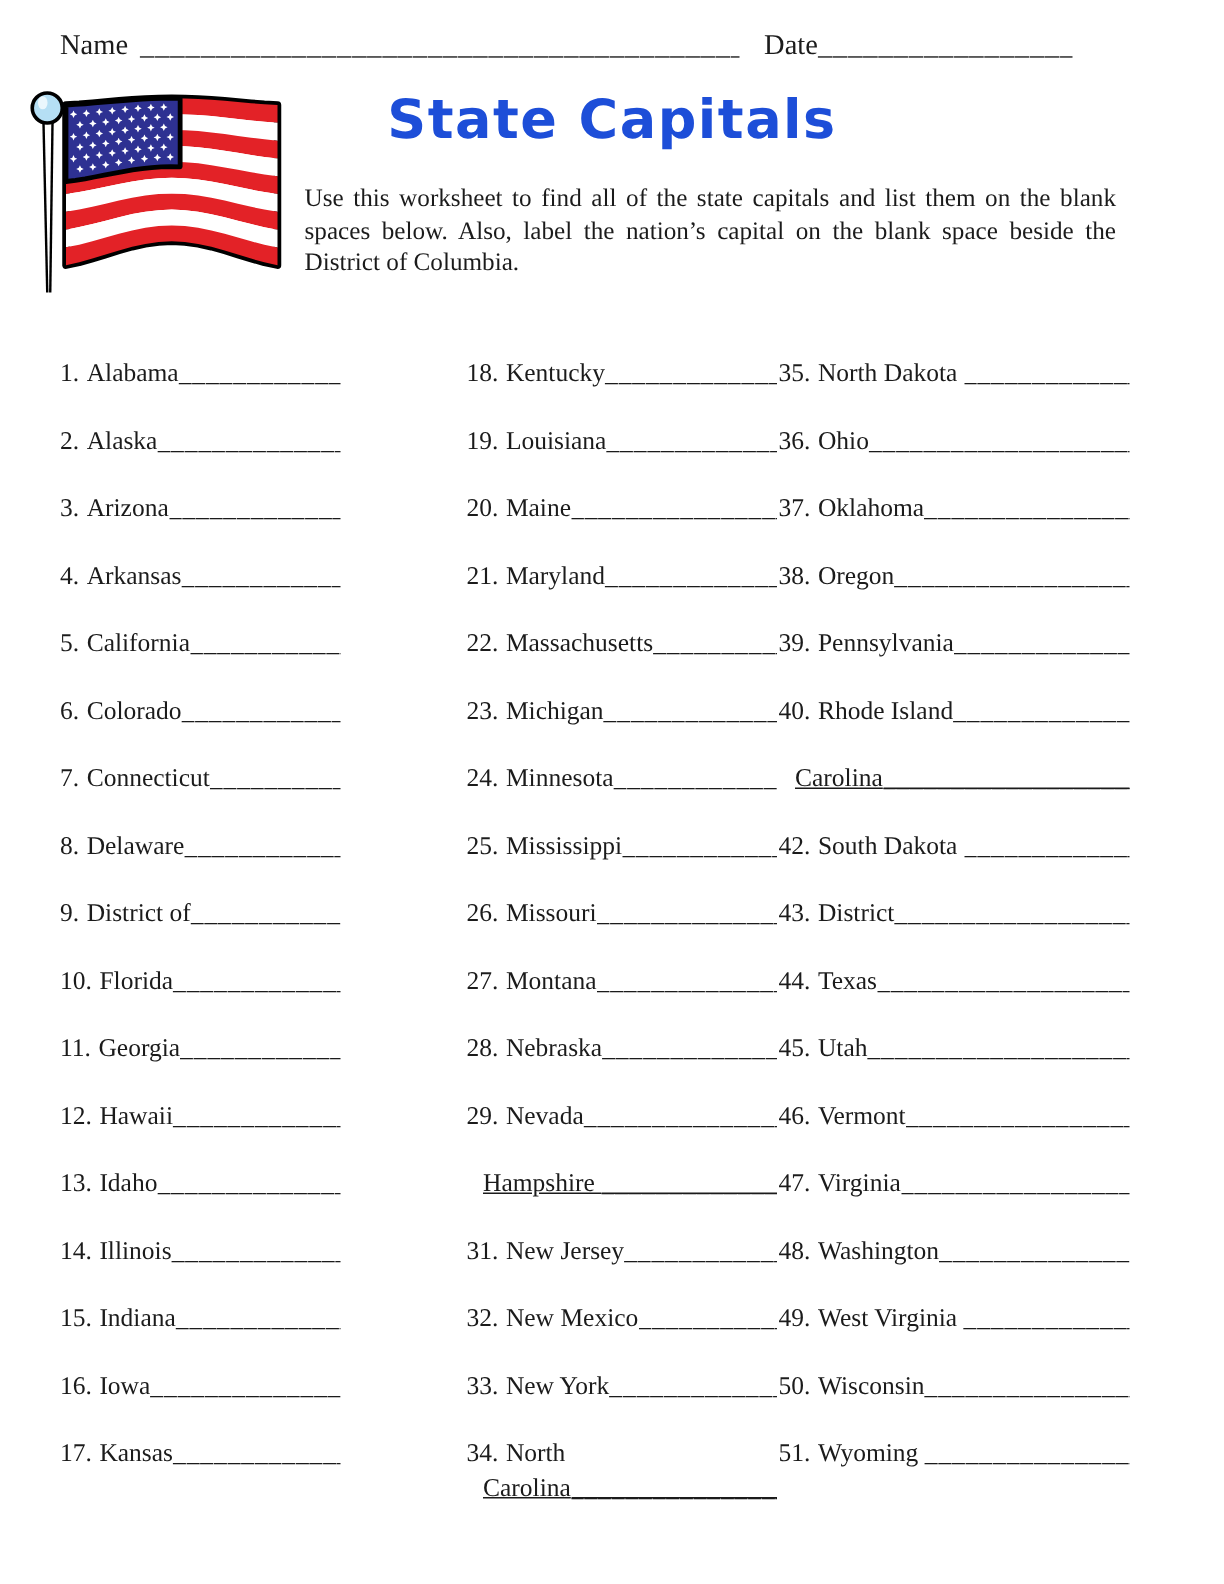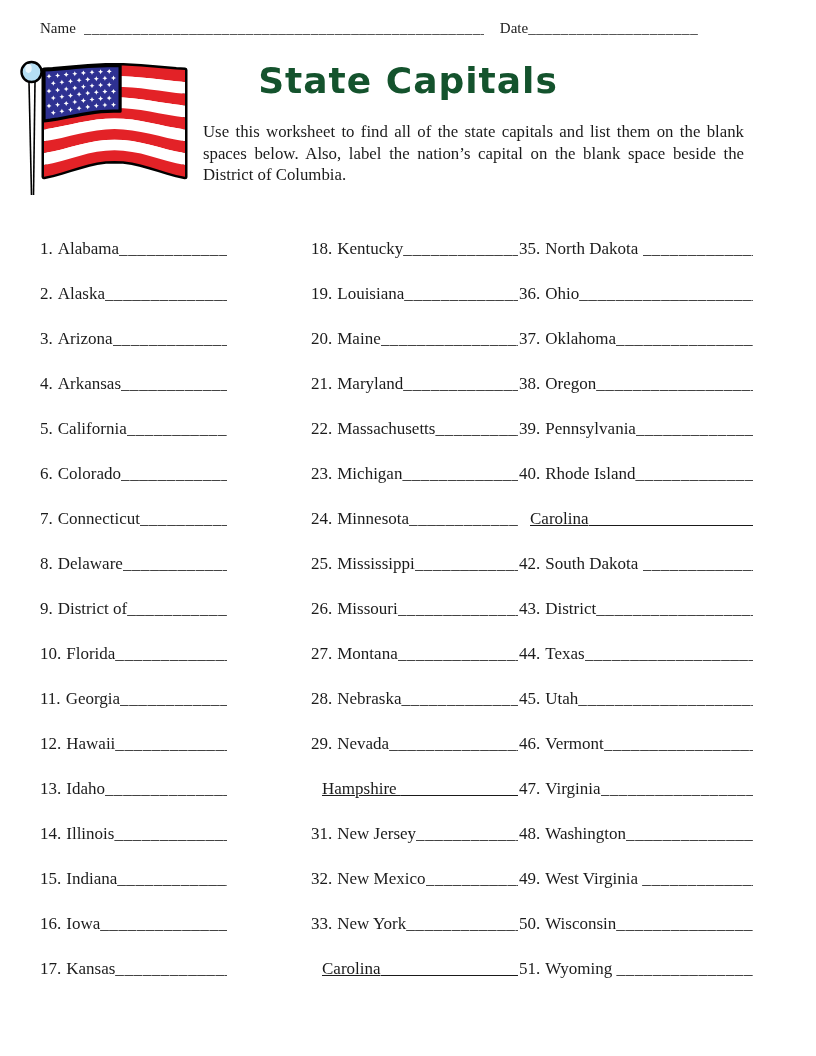--- a/index.html
+++ b/index.html
@@ -3,32 +3,32 @@
 <meta charset="utf-8">
 <style>
   html,body { margin:0; padding:0; background:#ffffff; }
   .page {
     position:relative; width:816px; height:1056px; background:#ffffff;
     font-family:"Liberation Serif", serif; color:#1b1b1b; overflow:hidden;
   }
   
   .header-line {
     position:absolute; left:40px; top:20px; width:736px;
-    display:flex; align-items:flex-start; font-size:15px;
+    display:flex; align-items:flex-start; font-size:19px;
   }
   .h-label { white-space:pre; }
   .h-blank { overflow:hidden; white-space:pre; letter-spacing:0.6px; }
   .name-blank { width:400px; margin-left:8px; }
   .h-spacer { width:16px; }
   .date-blank { width:170px; }
   
   .title {
     position:absolute; left:0; right:0; top:60px; text-align:center;
     font-family:"DejaVu Sans", sans-serif; font-weight:bold;
-    font-size:36px; letter-spacing:1px; color:#14532d;
+    font-size:36px; letter-spacing:1px; color:#1d4ed8;
   }
   
   .instructions {
     position:absolute; left:203px; top:121px; width:541px;
     font-size:16.8px; line-height:21.6px;
     text-align:justify; text-align-last:left;
   }
   
   .flag-wrap { position:absolute; left:18px; top:55px; width:170px; height:142px; }
   
@@ -355,20 +355,24 @@
         </div>
       </div>
       <div class="item">
         <div class="line">
           <span class="num">33.</span>
           <span class="txt">New York</span>
           <span class="blank">____________________________________________________________</span>
         </div>
       </div>
       <div class="item">
+        <div class="line">
+          <span class="num">34.</span>
+          <span class="txt">North</span>
+        </div>
         <div class="line cont">
           <span class="txt">Carolina</span>
           <span class="blank">____________________________________________________________</span>
         </div>
       </div>
     </div>
   <div class="col col3" id="col-2">
       <div class="item">
         <div class="line">
           <span class="num">35.</span>

